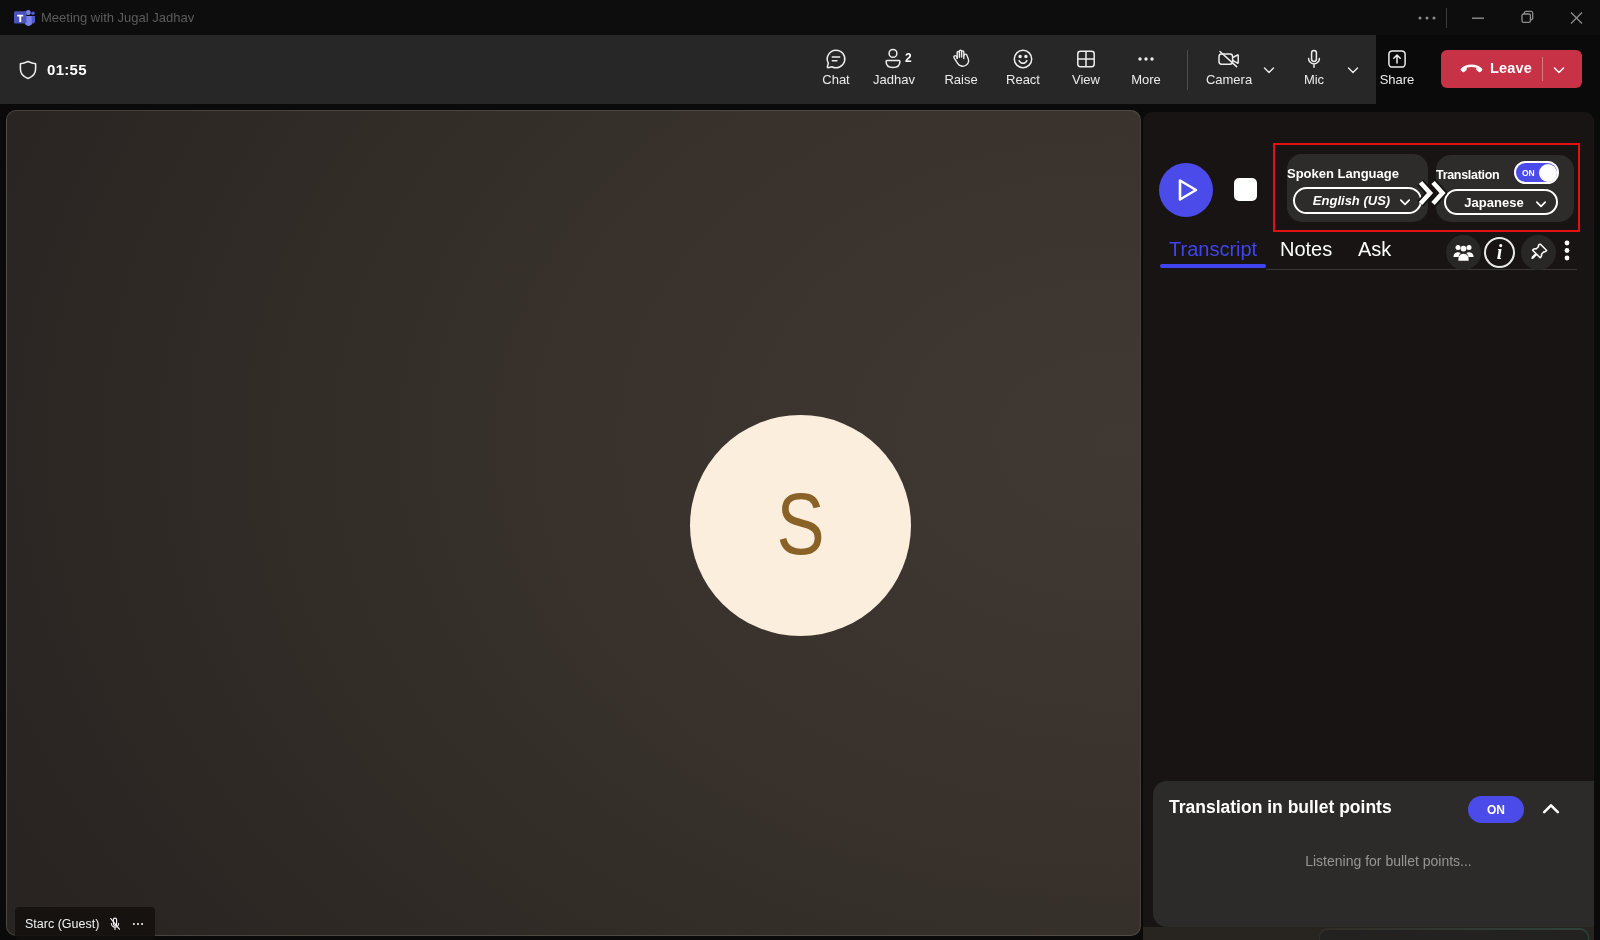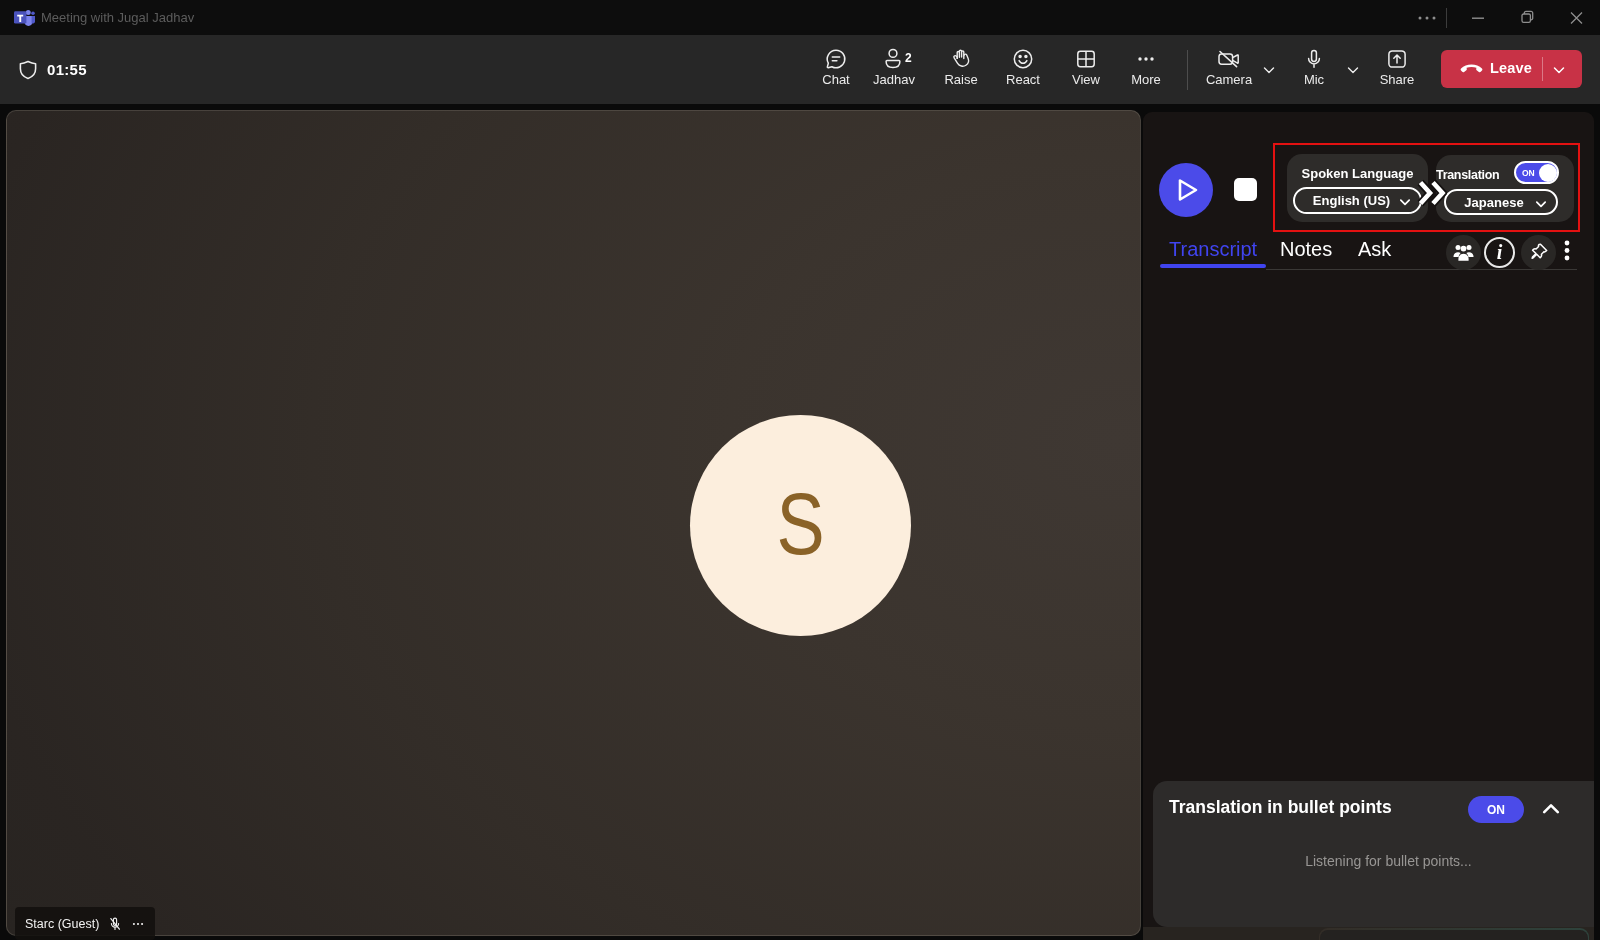--- a/index.html
+++ b/index.html
@@ -7,21 +7,21 @@
     font-family:"Liberation Sans", sans-serif; }
   #app { position:relative; width:1600px; height:940px; background:#0a0a0a; }
   .abs { position:absolute; }
 
   
   #titlebar { left:0; top:0; width:1600px; height:35px; background:#0d0d0d; }
   #title-text { left:41px; top:10px; font-size:13px; color:#5c5c5c; }
   .winctl { color:#8e8e8e; }
 
   
-  #toolbar { left:0; top:35px; width:1600px; height:69px; background:#272727; }
+  #toolbar { left:0; top:35px; width:1376px; height:69px; background:#272727; }
   .tbtn { position:absolute; top:12px; width:60px; height:46px; text-align:center; }
   .tbtn svg { display:block; margin:0 auto; }
   .tlabel { display:block; margin-top:1px; font-size:13px; color:#ebebeb; }
   .vsep { position:absolute; width:1px; background:#4d4d4d; }
 
   
   #tile { left:6px; top:110px; width:1135px; height:826px; border-radius:10px;
     border:1px solid rgba(160,150,140,0.25);
     background:
       radial-gradient(1300px 950px at 98% 40%, #3f3833 0%, #3b342e 30%, #332d28 62%, #2a2522 90%, #282421 100%);
@@ -37,21 +37,21 @@
   
   #panel { left:1143px; top:112px; width:451px; height:828px; background:#181413;
     border-radius:9px 9px 0 0; overflow:hidden; }
   #phead { position:absolute; left:0; top:0; width:451px; height:34px; background:#0b0909; }
   #phead .pt { position:absolute; left:18px; top:7px; font-size:17px; font-weight:bold; color:#fff; }
 
   #redbox { position:absolute; left:130px; top:31px; width:307px; height:89px;
     border:2px solid #e31111; }
 
   .chip { position:absolute; background:#2e2c2a; border-radius:15px; }
-  .chiplabel { position:absolute; width:100%; text-align:center; font-size:13px;
+  .chiplabel { position:absolute; width:100%; text-align:left; font-size:13px;
     font-weight:bold; color:#fff; }
   .pill { position:absolute; border:2px solid #fff; border-radius:14px; color:#fff;
     font-size:13px; font-weight:bold; display:flex; align-items:center; justify-content:center; }
 
   #playbtn { position:absolute; left:16px; top:51px; width:54px; height:54px; border-radius:50%;
     background:#4b4be9; }
   #stopbtn { position:absolute; left:91px; top:66px; width:23px; height:23px; border-radius:5px;
     background:#fff; }
 
   #tabs { position:absolute; left:0; top:122px; width:451px; height:40px; }
@@ -230,21 +230,21 @@
       <svg class="abs" style="left:17px; top:13px" width="24" height="28" viewBox="0 0 24 28" fill="none" stroke="#fff" stroke-width="2.6" stroke-linejoin="round">
         <path d="M4 4.5v19l16-9.5z"></path>
       </svg>
     </div>
     <div id="stopbtn"></div>
 
     <div id="redbox"></div>
 
     <div class="chip" style="left:144px; top:42px; width:141px; height:68px;">
       <div class="chiplabel" style="top:12px;">Spoken Language</div>
-      <div class="pill" style="left:6px; top:33px; width:129px; height:27px;">
+      <div class="pill" style="left:6px; top:33px; width:129px; height:27px;font-style:italic;">
         <span style="margin-right:12px">English (US)</span>
         <svg class="abs" style="right:9px; top:8px" width="12" height="11" viewBox="0 0 12 11" fill="none" stroke="#fff" stroke-width="1.7" stroke-linecap="round" stroke-linejoin="round">
             <path d="M1.8 3.2L6 7.4l4.2-4.2"></path>
           </svg>
       </div>
     </div>
 
     <svg class="abs" style="left:274px; top:64px; z-index:5" width="30" height="34" viewBox="0 0 30 34">
       <g fill="none" stroke="#141110" stroke-width="8" stroke-linecap="butt" stroke-linejoin="miter">
         <path d="M3.5 6.5l9.5 10.5-9.5 10.5M16 6.5l9.5 10.5L16 27.5"></path>

